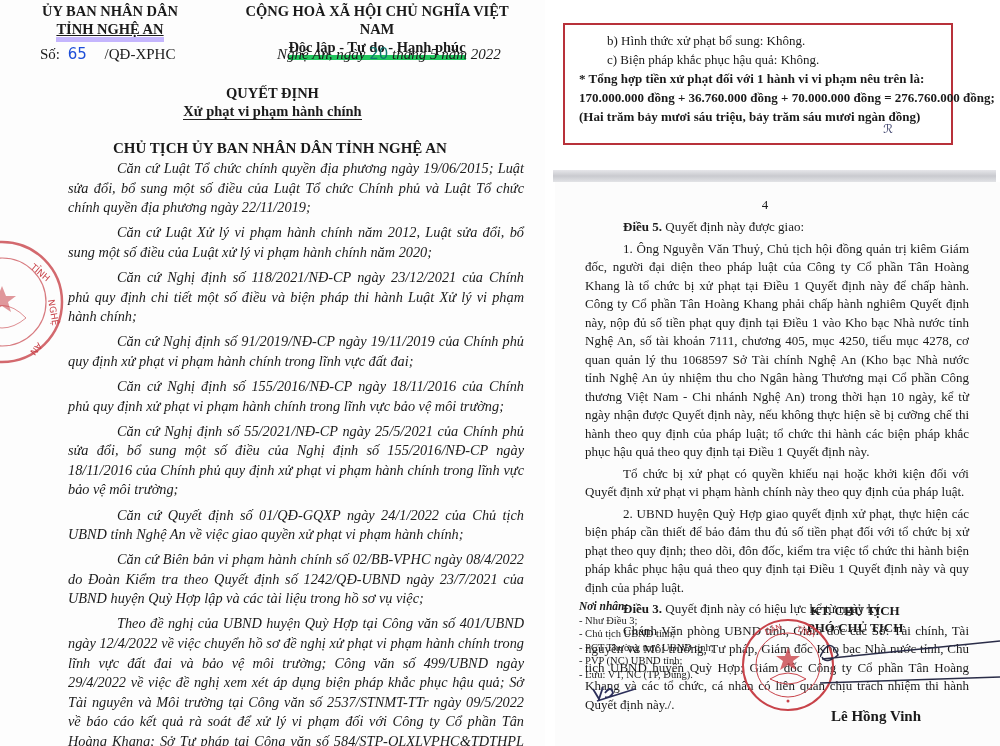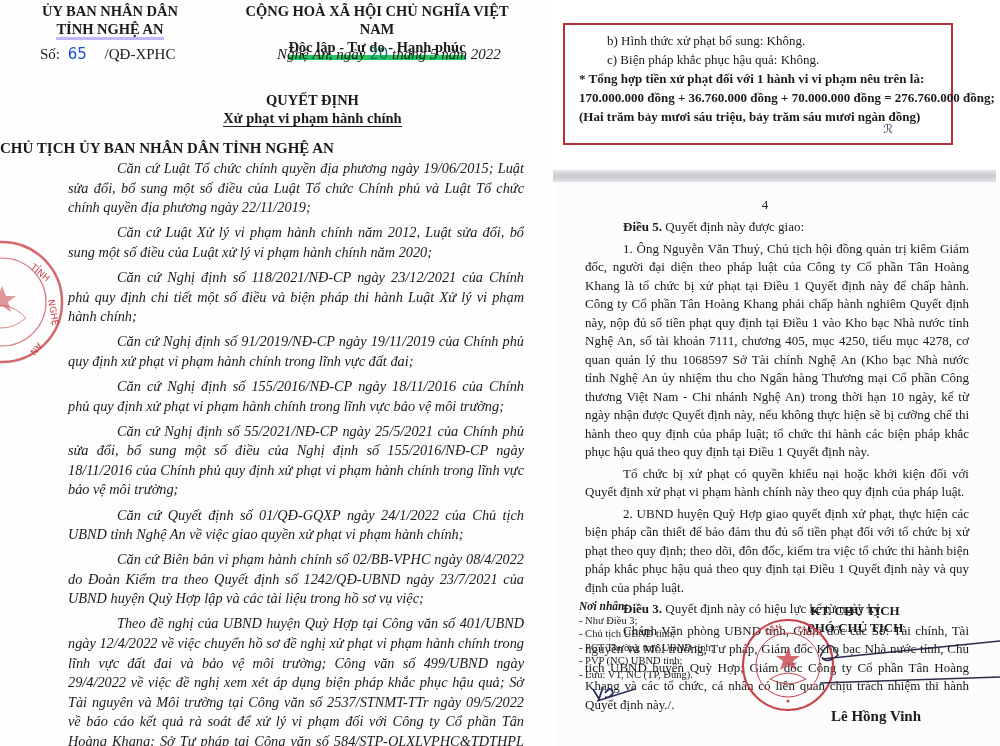--- a/index.html
+++ b/index.html
@@ -5,30 +5,30 @@
   html, body { margin:0; padding:0; }
   body {
     width:1000px; height:746px; overflow:hidden; position:relative;
     background:#ffffff; color:#1a1a1a;
     font-family:"Liberation Serif","DejaVu Serif",serif;
   }
   .page-left {
     position:absolute; left:0; top:0; width:545px; height:746px; background:#fdfdfd;
   }
   .hdr-left { position:absolute; left:35px; top:2px; width:150px; text-align:center; font-weight:bold; font-size:14.5px; line-height:18px; }
-  .hdr-left .org2 { display:inline-block; border-bottom:3px solid #c4b5fd; line-height:16px; }
+  .hdr-left .org2 { display:inline-block; border-bottom:5px solid #c4b5fd; line-height:16px;text-decoration:underline; }
   .hdr-right { position:absolute; left:232px; top:2px; width:290px; text-align:center; font-weight:bold; font-size:14.5px; line-height:18px; }
   .hdr-right .motto { display:inline-block; border-bottom:5px solid #22c55e; line-height:16px; }
   .docno { position:absolute; left:40px; top:45px; font-size:15px; }
   .docno .num { font-family:"DejaVu Sans",sans-serif; font-size:15px; color:#1d4ed8; margin:0 14px 0 4px; }
   .docdate { position:absolute; left:277px; top:45px; font-size:15px; font-style:italic; }
   .docdate .hand { font-style:normal; font-family:"DejaVu Sans",sans-serif; color:#0f766e; }
-  .doc-title { position:absolute; left:0; width:545px; top:91px; text-align:center; font-weight:bold; font-size:14.5px; line-height:18px;padding-left:40px; }
+  .doc-title { position:absolute; left:0; width:545px; top:84px; text-align:center; font-weight:bold; font-size:14.5px; line-height:18px; }
   .doc-title .sub { display:inline-block; border-bottom:1px solid #222; line-height:16px; }
-  .authority { position:absolute; left:0; width:560px; top:140px; text-align:left; font-weight:bold; font-size:15px; }
+  .authority { position:absolute; left:0; width:560px; top:140px; text-align:center; font-weight:bold; font-size:15px; }
   .recitals { position:absolute; left:68px; top:159px; width:456px; font-style:italic; font-size:14.3px; line-height:19.6px; text-align:justify; }
   .recitals p { margin:0 0 5.5px 0; text-indent:49px; }
   .stamp-left { position:absolute; left:-62px; top:238px; width:128px; height:128px; }
 
   .excerpt {
     position:absolute; left:563px; top:23px; width:386px; height:118px;
     border:2px solid #b8313a; background:#fff; font-size:13px; line-height:19.5px;
   }
   .excerpt .line { position:absolute; left:0; white-space:nowrap;text-align:right; }
   .excerpt .ind { left:42px; }

